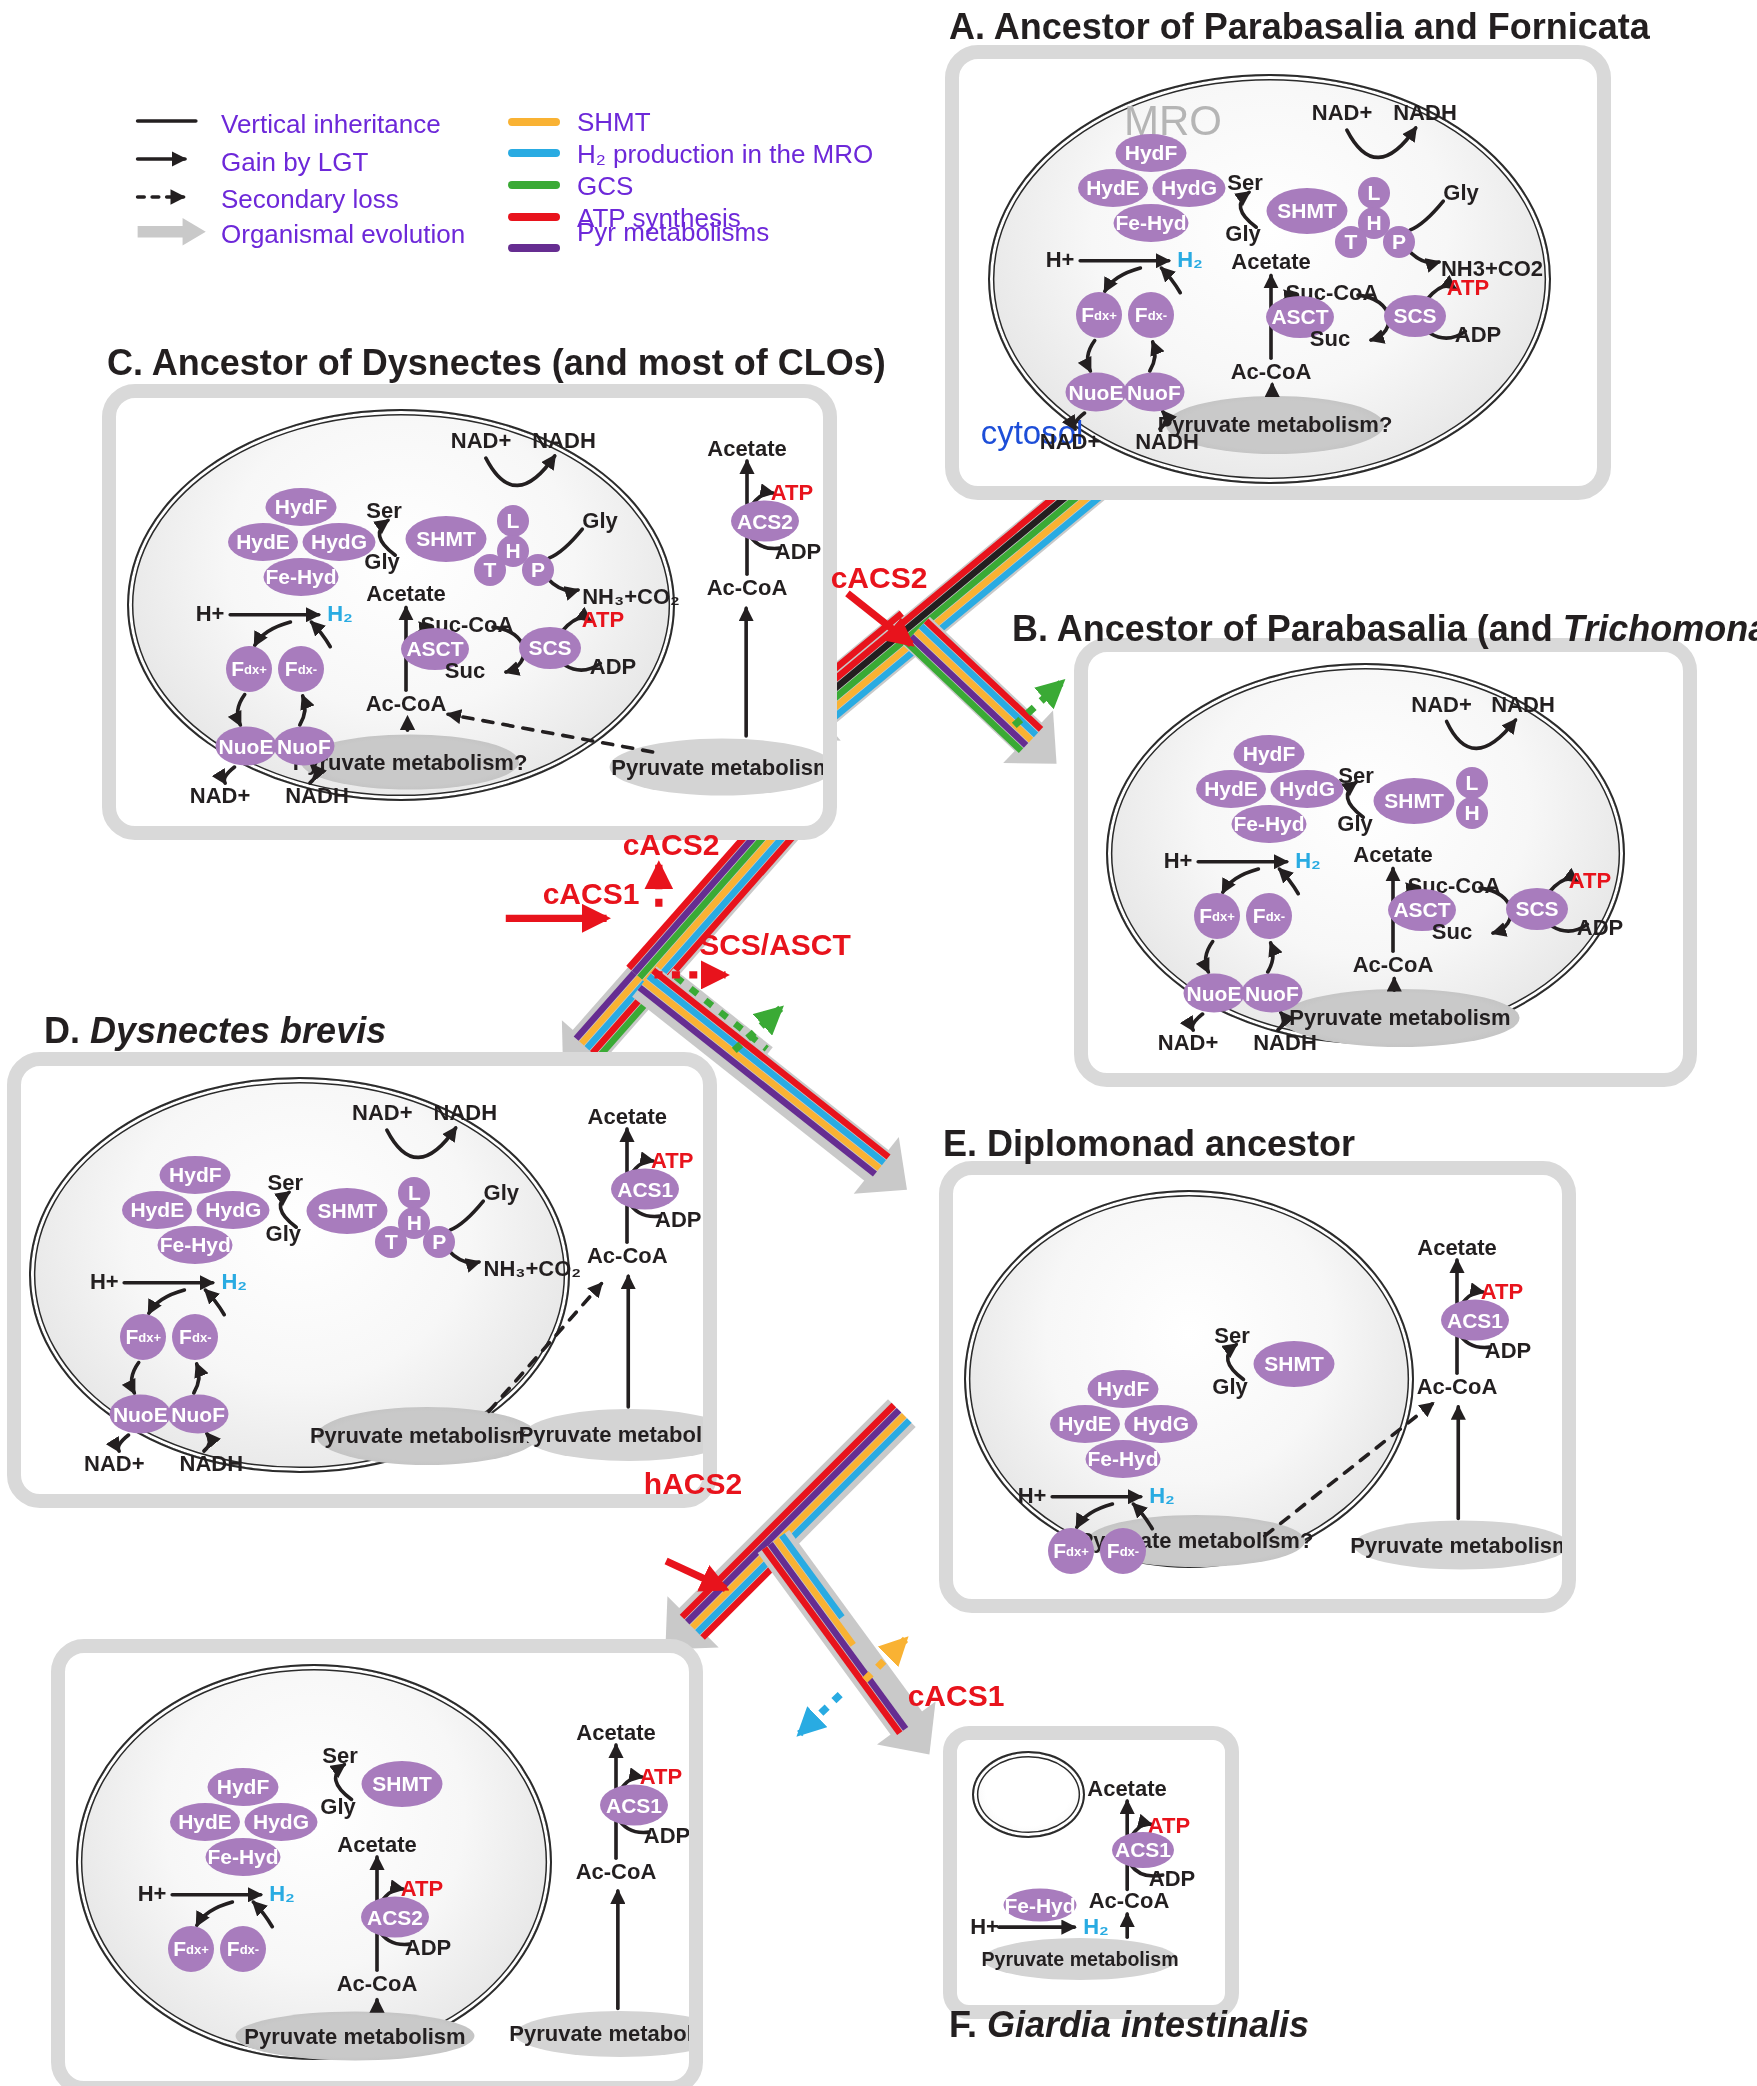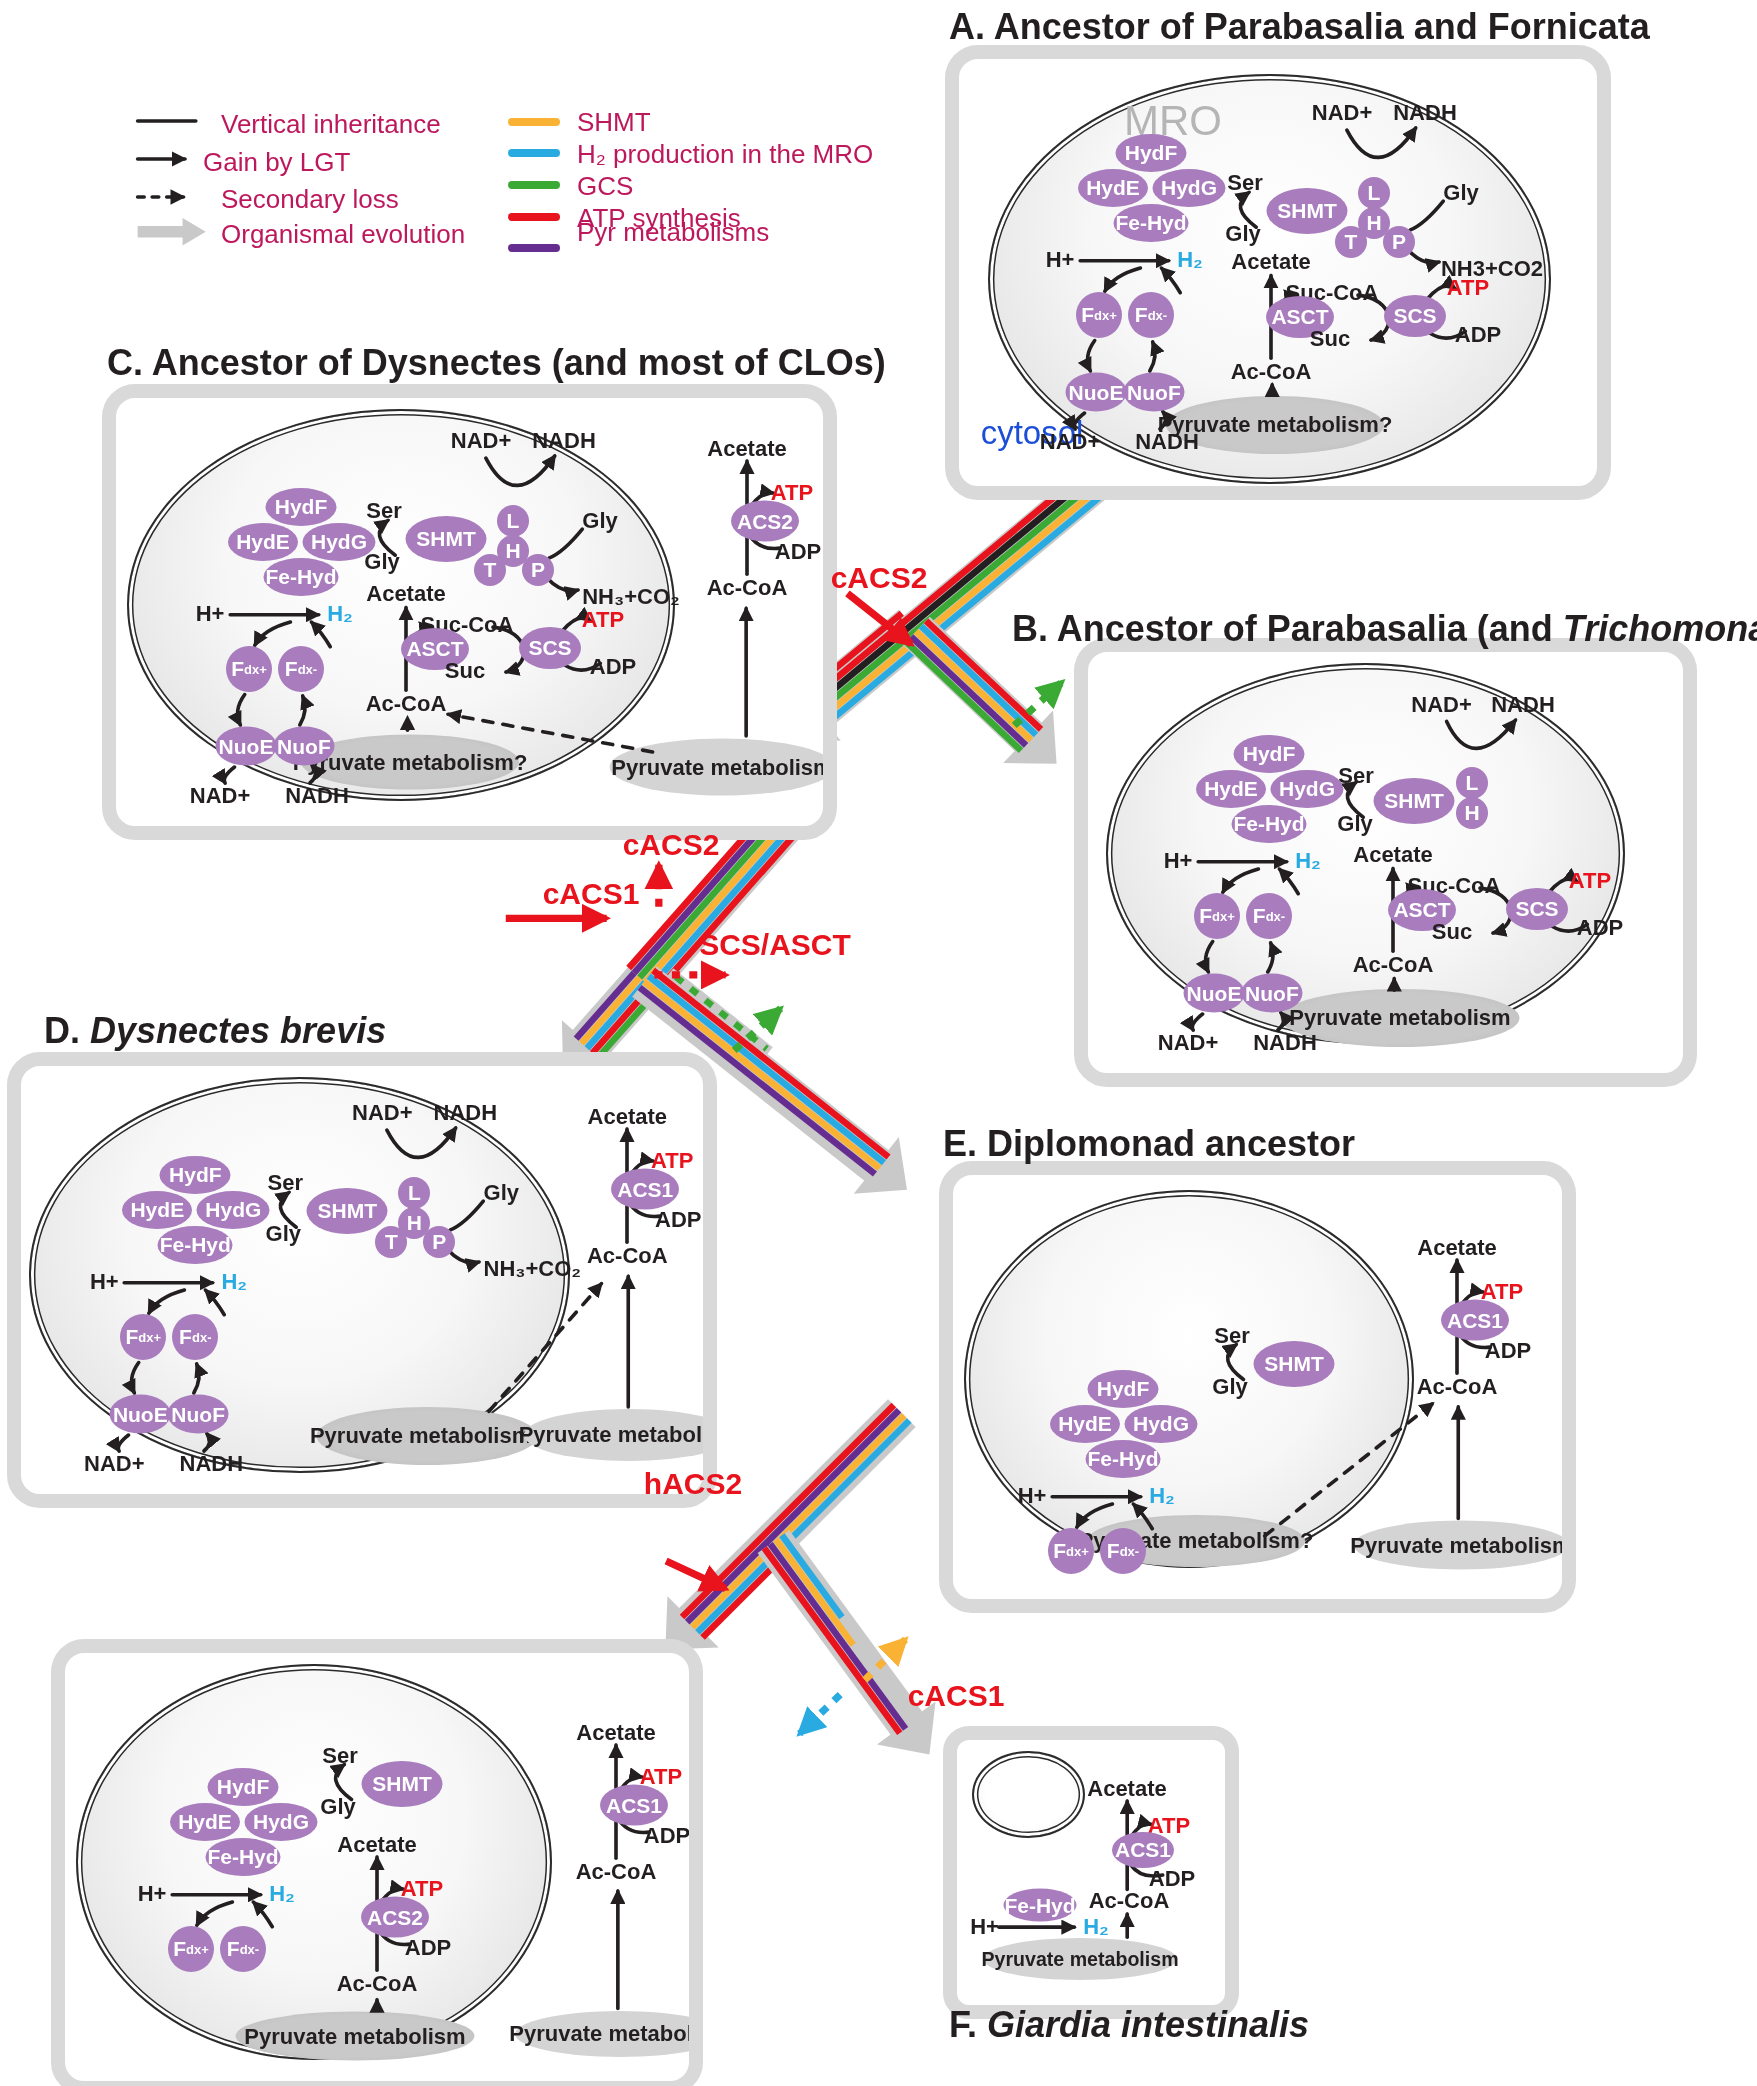--- a/index.html
+++ b/index.html
@@ -20,21 +20,21 @@
      background:radial-gradient(ellipse at 50% 38%,#ffffff 0%,#f7f7f7 45%,#dadada 100%);z-index:1}
   .lite{background:radial-gradient(ellipse at 50% 45%,#ffffff 55%,#ececec 100%)}
   .py{position:absolute;transform:translate(-50%,-50%);background:#d4d4d4;border-radius:50%;display:flex;
       align-items:center;justify-content:center;font-weight:bold;font-size:22px;color:#231f20;text-align:center;z-index:2;white-space:nowrap}
   .dk{background:radial-gradient(ellipse,#c9c9c9 60%,#b9b9b9 100%)}
   .cmp{position:absolute;z-index:3}
   .ov{position:absolute;pointer-events:none;overflow:visible;z-index:2}
   svg{overflow:visible}
   .k path,.k line{fill:none;stroke:#231f20;stroke-width:5;stroke-linecap:round}
   .Lb{position:absolute;transform:translate(-50%,-50%);font-size:30px;font-weight:bold;color:#e8131c;white-space:nowrap;z-index:6}
-  .leg{position:absolute;font-size:26px;font-weight:400;color:#be185d;white-space:nowrap;z-index:4}
+  .leg{position:absolute;font-size:26px;font-weight:400;color:#6d28d9;white-space:nowrap;z-index:4}
   .sw{position:absolute;width:52px;height:8px;border-radius:4.4px;z-index:4}
   #ribbons{position:absolute;left:0;top:0;z-index:0}
 </style>
 </head>
 <body>
 
 <div id="root">
 
 
 <svg width="0" height="0">
@@ -145,21 +145,21 @@
 <div class="Lb" style="left:956px;top:1696px">cACS1</div>
 
 
 <svg class="ov k" style="left:134px;top:110px" width="80" height="22" viewBox="0 0 110 30">
       <path d="M5,15 H85" stroke-width="10"></path>
     </svg>
 <div class="leg" style="left:221px;top:109px">Vertical inheritance</div>
 <svg class="ov k" style="left:134px;top:148px" width="80" height="22" viewBox="0 0 110 30">
       <path d="M5,15 H70" stroke-width="10" marker-end="url(#mk)"></path>
     </svg>
-<div class="leg" style="left:203px;top:147px">Gain by LGT</div>
+<div class="leg" style="left:221px;top:147px">Gain by LGT</div>
 <svg class="ov k" style="left:134px;top:186px" width="80" height="22" viewBox="0 0 110 30">
       <path d="M5,15 H68" stroke-width="10" stroke-dasharray="9 11" marker-end="url(#mk)"></path>
     </svg>
 <div class="leg" style="left:221px;top:184px">Secondary loss</div>
 <svg class="ov" style="left:134px;top:218px" width="87" height="29" viewBox="0 0 120 40">
       <path d="M5,11 h62 v-11 l32,19 -32,19 v-11 h-62 z" fill="#c9c9c9"></path>
     </svg>
 <div class="leg" style="left:221px;top:219px">Organismal evolution</div>
 
 <div class="sw" style="left:508px;top:118px;background:#f9b233"></div>

